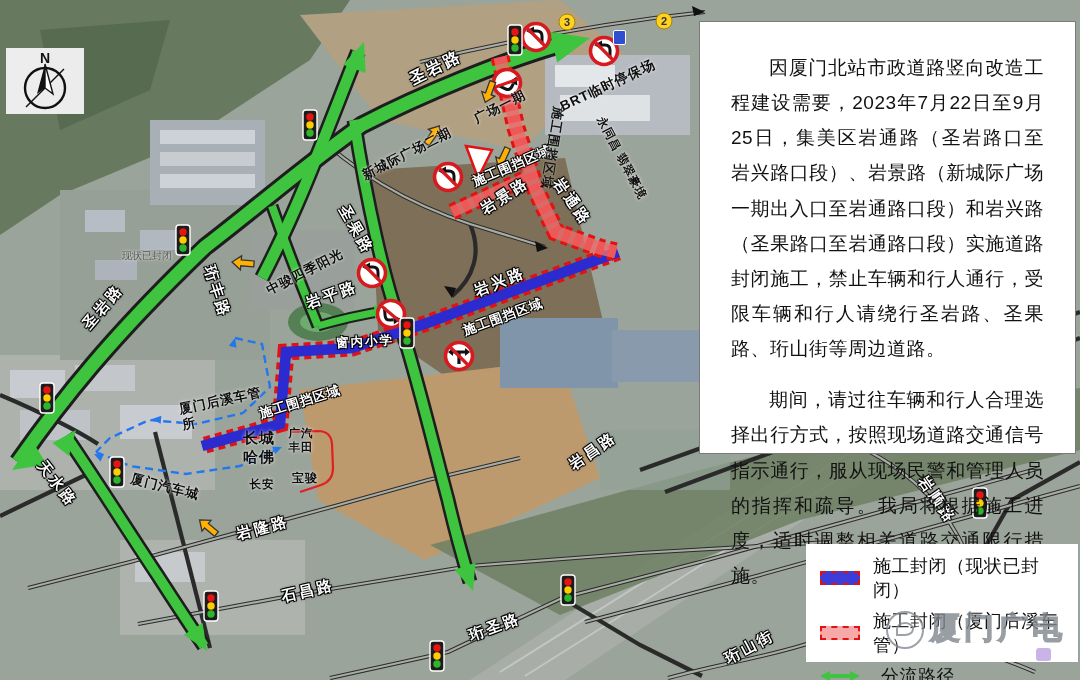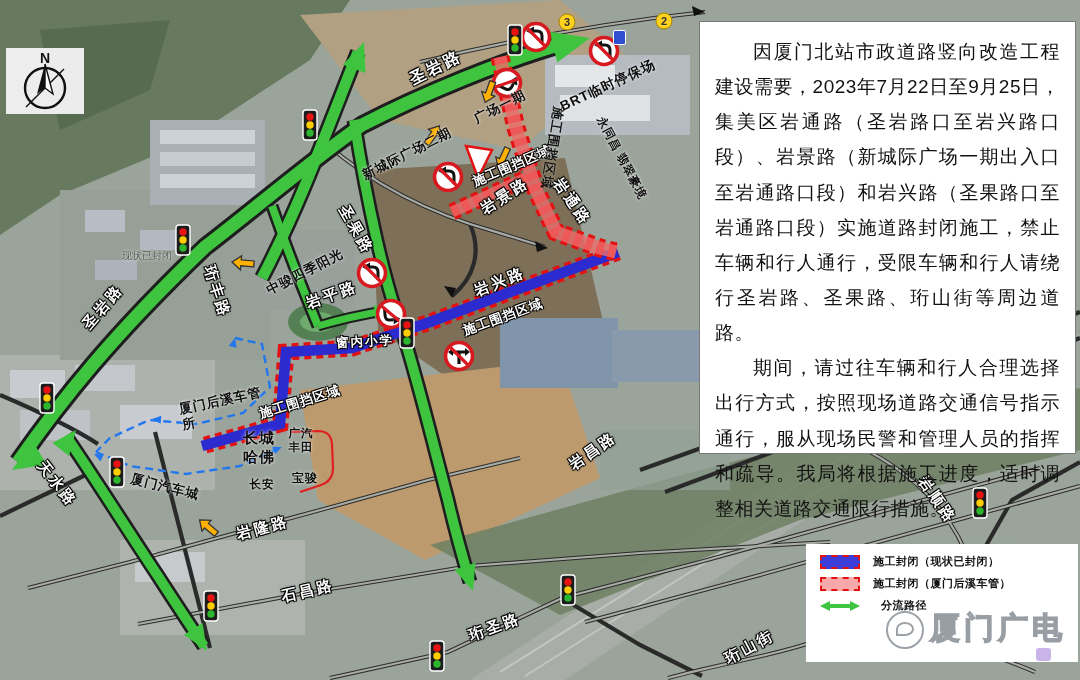--- a/index.html
+++ b/index.html
@@ -12,31 +12,31 @@
   .zl{color:#fff;font-weight:700;font-size:13px;letter-spacing:1px;
       text-shadow:1px 1px 0 #000,-1px -1px 0 #000,1px -1px 0 #000,-1px 1px 0 #000;}
   .zld{color:#141414;font-weight:700;font-size:13px;letter-spacing:1px;
       text-shadow:0 0 2px rgba(255,255,255,.55);}
   .pl{color:#0d0d0d;font-weight:700;font-size:13px;letter-spacing:1px;line-height:1.25;
       text-shadow:0 0 2px rgba(255,255,255,.75),0 0 4px rgba(255,255,255,.5);text-align:center;}
   .tiny{font-size:10px;color:#555;font-weight:400;letter-spacing:0;}
   
   #panel{position:absolute;left:699px;top:21px;width:377px;height:433px;background:#fff;
          border:1px solid #7a7a7a;box-sizing:border-box;padding:12px 15px 8px 15px;}
-  #panel p{margin:0;text-indent:2em;font-size:19px;line-height:1.85;color:#111;
+  #panel p{margin:16px;text-indent:2em;font-size:19px;line-height:1.85;color:#111;
            font-weight:500;text-align:justify;letter-spacing:.5px;}
   
   #legend{position:absolute;left:806px;top:544px;width:272px;height:118px;background:#fff;
           box-sizing:border-box;padding:10px 14px;}
   #legend .t{font-size:17px;font-weight:800;letter-spacing:6px;color:#111;margin-bottom:8px;}
   .lgrow{display:flex;align-items:center;margin-bottom:7px;}
   .sw{width:40px;height:14px;box-sizing:border-box;margin-right:13px;flex:0 0 auto;}
   .sw1{background:#3c3cd8;border:2px dashed #e31212;}
   .sw2{background:#f7a8a8;border:2px dashed #e31212;}
-  .lgrow span{font-size:11px;font-weight:700;color:#111;letter-spacing:.5px;}
+  .lgrow span{font-size:18px;font-weight:400;color:#111;letter-spacing:.5px;}
   
   #callout{position:absolute;left:447px;top:112px;width:68px;background:#fff;
            border:2.5px solid #e31212;border-radius:6px;color:#e31212;font-weight:800;
            font-size:13.5px;text-align:center;line-height:1.25;padding:3px 2px;letter-spacing:1px;}
   
   #wm{position:absolute;left:886px;top:608px;display:flex;align-items:flex-end;opacity:.8;}
   #wm .ring{width:34px;height:34px;border:2px solid #848c92;border-radius:50%;margin-right:6px;
             position:relative;background:rgba(255,255,255,.15);}
   #wm .ring i{position:absolute;left:8px;top:9px;width:14px;height:10px;border:2px solid #848c92;
               border-radius:50% 50% 50% 0;}

